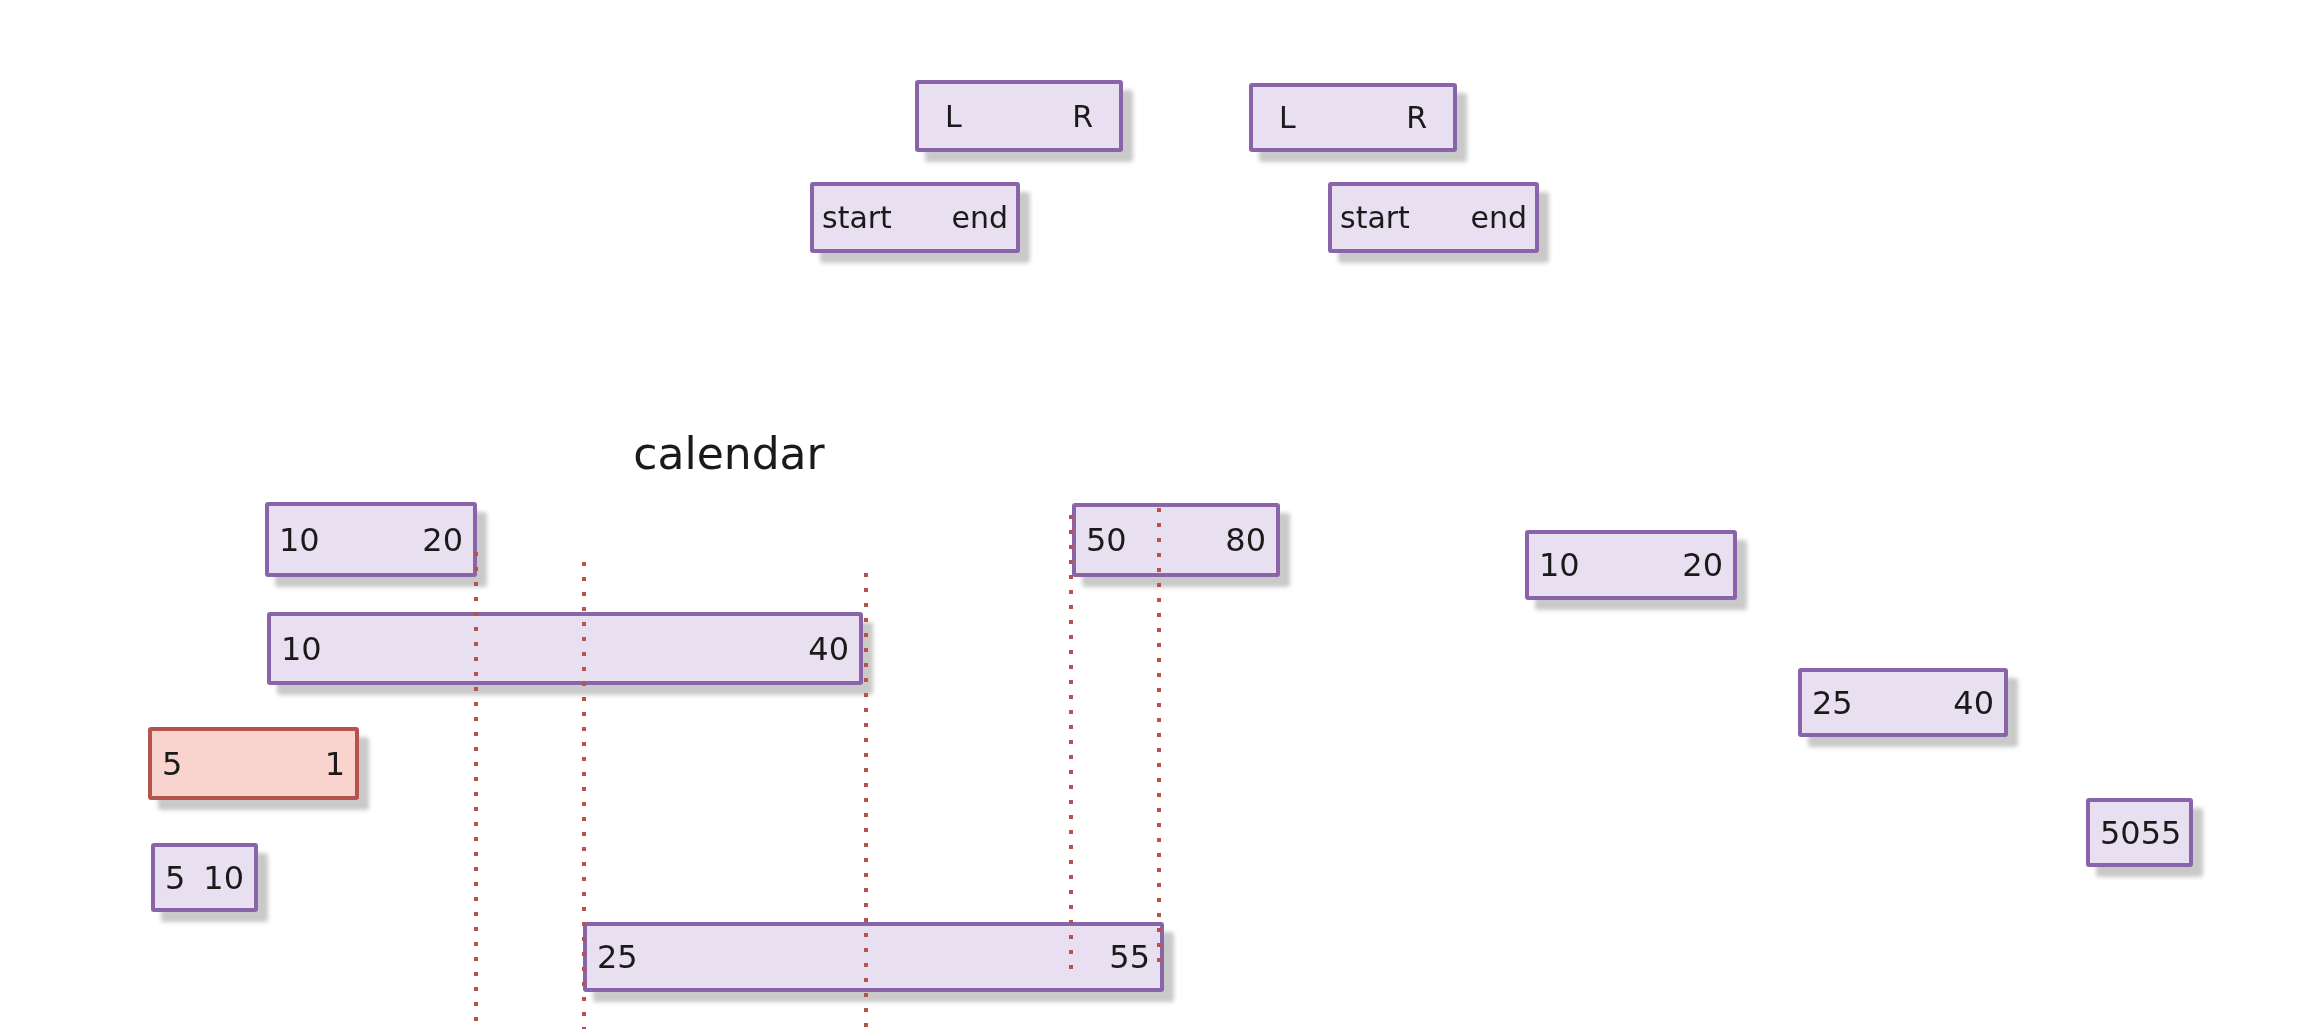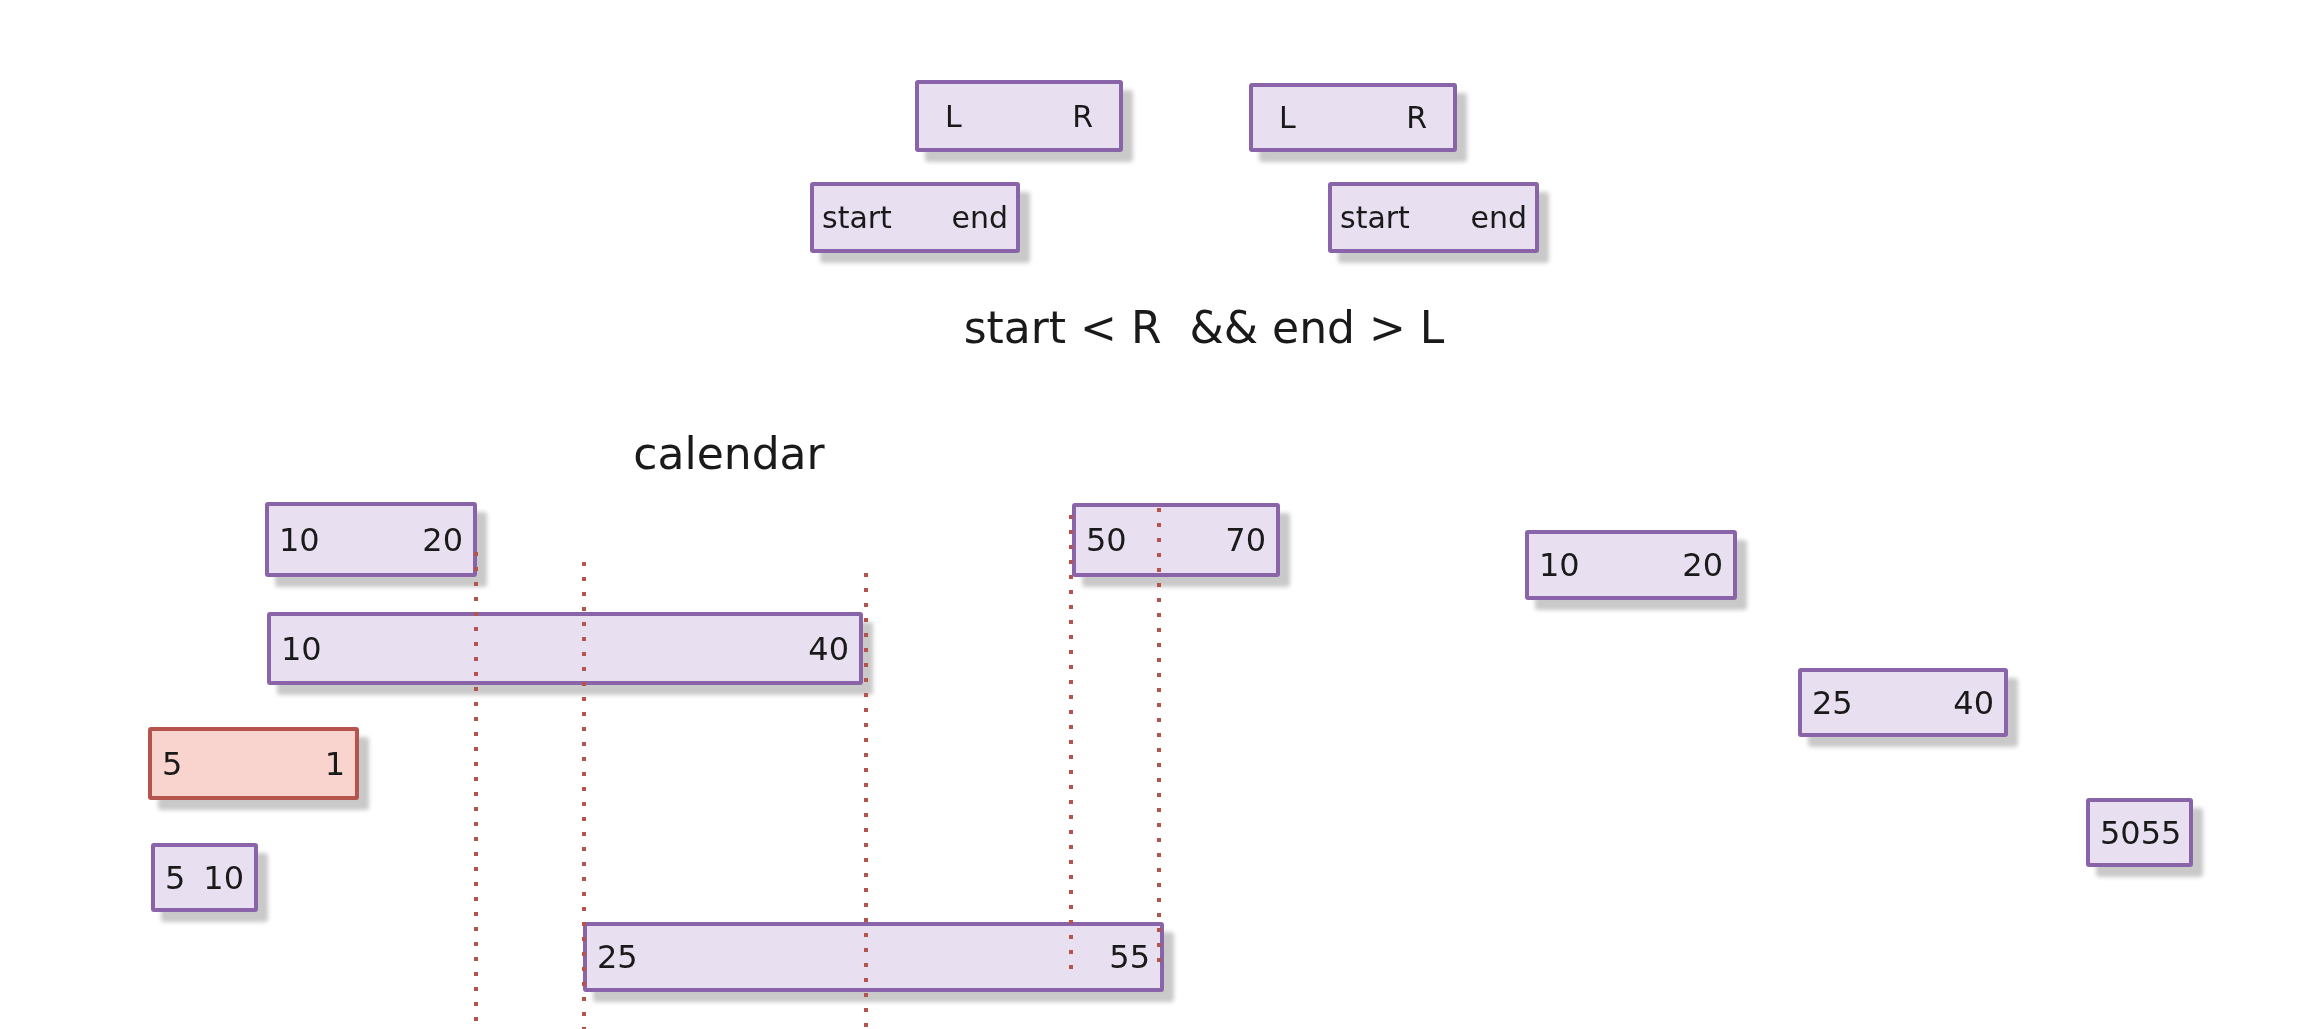--- a/index.html
+++ b/index.html
@@ -60,31 +60,30 @@
 
   <div class="ibox" style="left:810px;top:182px;width:210px;height:71px;padding:0 8px;font-size:30px;">
     <span>start</span>
     <span>end</span>
   </div>
   <div class="ibox" style="left:1328px;top:182px;width:211px;height:71px;padding:0 8px;font-size:30px;">
     <span>start</span>
     <span>end</span>
   </div>
 
-  <div class="txt formula" style="left:904px;top:302px;width:600px;">start &lt; R  &amp;&amp; end &gt; L</div>
 
   <div class="txt" style="left:579px;top:428px;width:300px;">calendar</div>
 
   <div class="ibox" style="left:265px;top:502px;width:212px;height:75px;">
     <span>10</span>
     <span>20</span>
   </div>
   <div class="ibox" style="left:1072px;top:503px;width:208px;height:74px;">
     <span>50</span>
-    <span>70</span>
+    <span>80</span>
   </div>
   <div class="ibox" style="left:267px;top:612px;width:596px;height:73px;">
     <span>10</span>
     <span>40</span>
   </div>
   <div class="ibox red" style="left:148px;top:727px;width:211px;height:73px;">
     <span>5</span>
     <span>1</span>
   </div>
   <div class="ibox" style="left:151px;top:843px;width:107px;height:69px;">

